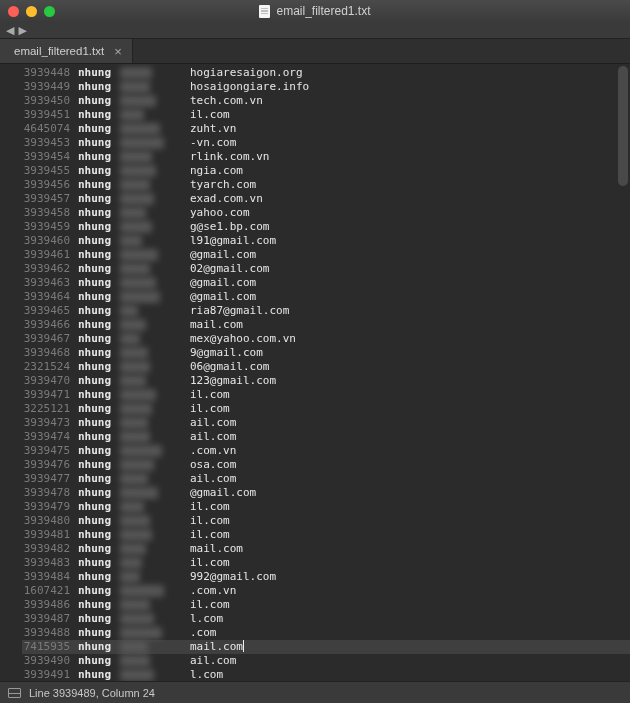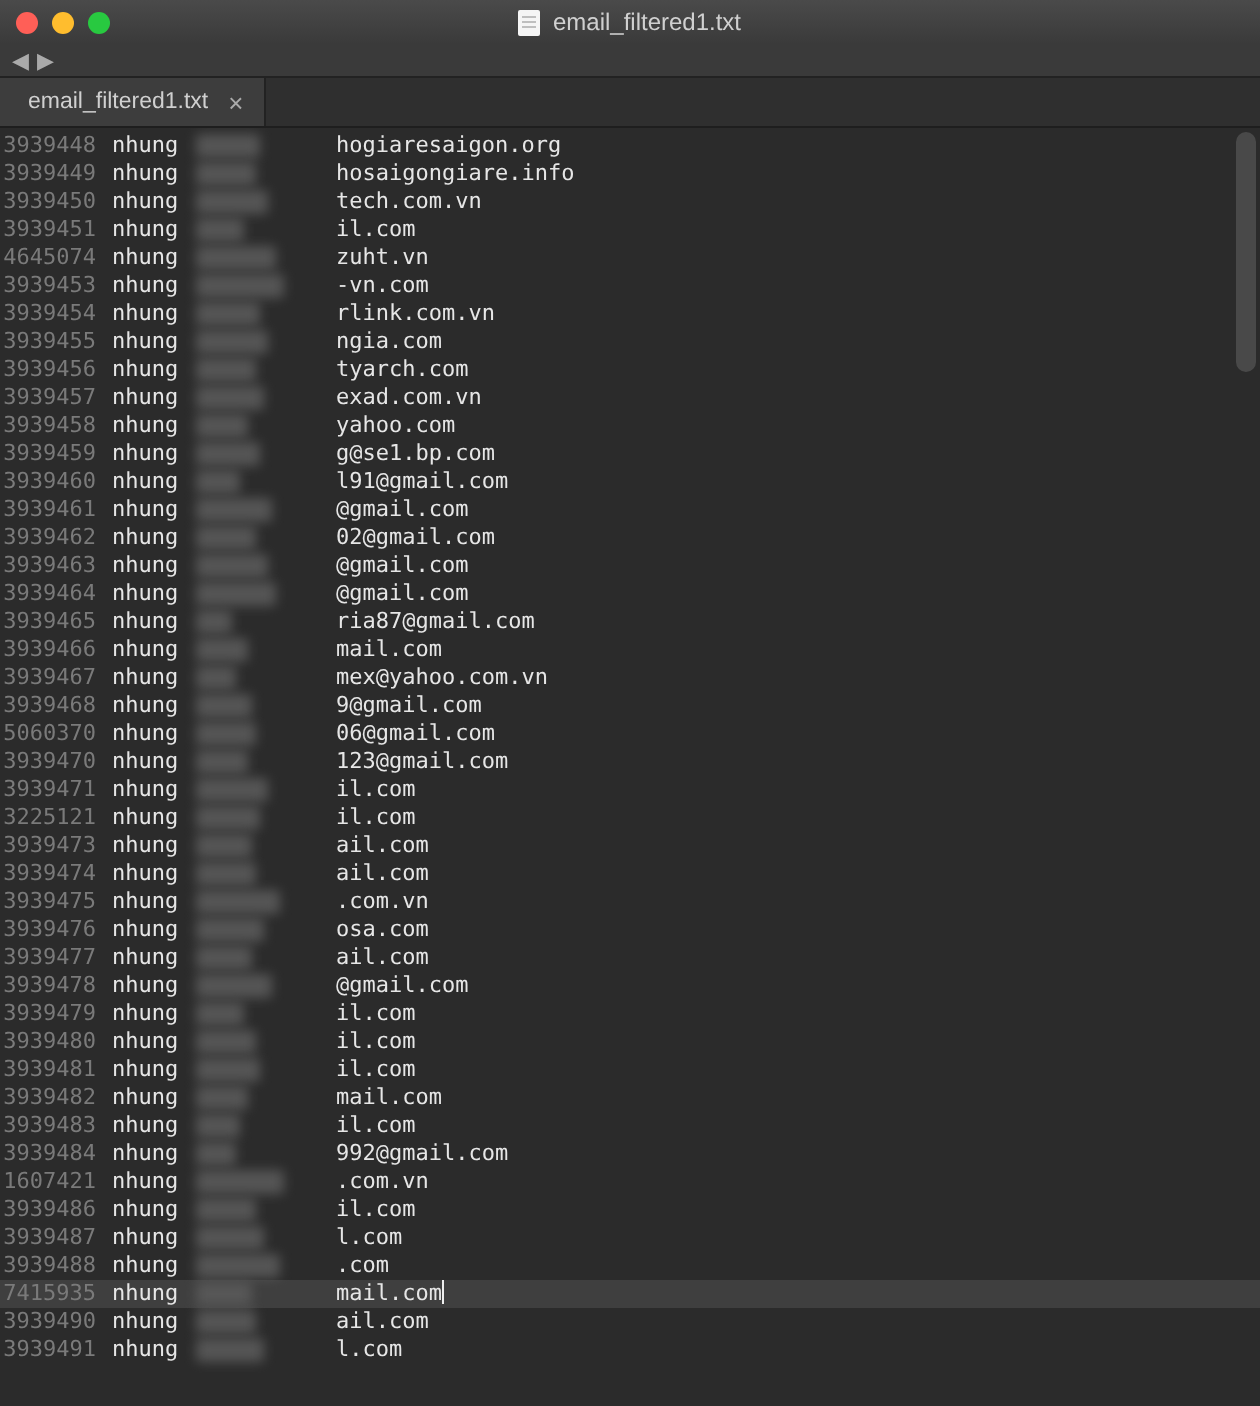--- a/index.html
+++ b/index.html
@@ -84,39 +84,39 @@
 
   .editor {
     flex: 1;
     background: #2b2b2b;
     overflow: hidden;
     position: relative;
     font-family: Menlo, Consolas, monospace;
     font-size: 11px;
     line-height: 14px;
   }
-  .lines { padding-top: 2px; }
+  .lines { padding-top: 2px; padding-left: 22px; }
   .line {
     display: flex;
     height: 14px;
     white-space: pre;
   }
   .line.sel { background: rgba(80,80,80,0.55); }
   .gutter {
     width: 56px;
     text-align: right;
     padding-right: 8px;
     color: #7a7a7a;
   }
   .code {
     position: relative;
     color: #e6e6e6;
     display: flex;
   }
-  .col1 { width: 42px; display: inline-block; }
+  .col1 { width: 42px; display: inline-block; font-weight: bold; }
   .blur {
     display: inline-block;
     height: 12px;
     margin-top: 1px;
     width: 24px;
     background: #5a5a5a;
     filter: blur(3px);
     opacity: .9;
     border-radius: 2px;
   }
@@ -213,21 +213,21 @@
         <div class="line"><div class="gutter">3939459</div><div class="code"><span class="col1">nhung</span><span class="col2pad"><span class="blur" style="width: 32px;"></span></span><span class="col2text">g@se1.bp.com</span></div></div>
         <div class="line"><div class="gutter">3939460</div><div class="code"><span class="col1">nhung</span><span class="col2pad"><span class="blur" style="width: 22px;"></span></span><span class="col2text">l91@gmail.com</span></div></div>
         <div class="line"><div class="gutter">3939461</div><div class="code"><span class="col1">nhung</span><span class="col2pad"><span class="blur" style="width: 38px;"></span></span><span class="col2text">@gmail.com</span></div></div>
         <div class="line"><div class="gutter">3939462</div><div class="code"><span class="col1">nhung</span><span class="col2pad"><span class="blur" style="width: 30px;"></span></span><span class="col2text">02@gmail.com</span></div></div>
         <div class="line"><div class="gutter">3939463</div><div class="code"><span class="col1">nhung</span><span class="col2pad"><span class="blur" style="width: 36px;"></span></span><span class="col2text">@gmail.com</span></div></div>
         <div class="line"><div class="gutter">3939464</div><div class="code"><span class="col1">nhung</span><span class="col2pad"><span class="blur" style="width: 40px;"></span></span><span class="col2text">@gmail.com</span></div></div>
         <div class="line"><div class="gutter">3939465</div><div class="code"><span class="col1">nhung</span><span class="col2pad"><span class="blur" style="width: 18px;"></span></span><span class="col2text">ria87@gmail.com</span></div></div>
         <div class="line"><div class="gutter">3939466</div><div class="code"><span class="col1">nhung</span><span class="col2pad"><span class="blur" style="width: 26px;"></span></span><span class="col2text">mail.com</span></div></div>
         <div class="line"><div class="gutter">3939467</div><div class="code"><span class="col1">nhung</span><span class="col2pad"><span class="blur" style="width: 20px;"></span></span><span class="col2text">mex@yahoo.com.vn</span></div></div>
         <div class="line"><div class="gutter">3939468</div><div class="code"><span class="col1">nhung</span><span class="col2pad"><span class="blur" style="width: 28px;"></span></span><span class="col2text">9@gmail.com</span></div></div>
-        <div class="line"><div class="gutter">5060370</div><div class="code"><span class="col1">nhung</span><span class="col2pad"><span class="blur" style="width: 30px;"></span></span><span class="col2text">06@gmail.com</span></div></div>
+        <div class="line"><div class="gutter">2321524</div><div class="code"><span class="col1">nhung</span><span class="col2pad"><span class="blur" style="width: 30px;"></span></span><span class="col2text">06@gmail.com</span></div></div>
         <div class="line"><div class="gutter">3939470</div><div class="code"><span class="col1">nhung</span><span class="col2pad"><span class="blur" style="width: 26px;"></span></span><span class="col2text">123@gmail.com</span></div></div>
         <div class="line"><div class="gutter">3939471</div><div class="code"><span class="col1">nhung</span><span class="col2pad"><span class="blur" style="width: 36px;"></span></span><span class="col2text">il.com</span></div></div>
         <div class="line"><div class="gutter">3225121</div><div class="code"><span class="col1">nhung</span><span class="col2pad"><span class="blur" style="width: 32px;"></span></span><span class="col2text">il.com</span></div></div>
         <div class="line"><div class="gutter">3939473</div><div class="code"><span class="col1">nhung</span><span class="col2pad"><span class="blur" style="width: 28px;"></span></span><span class="col2text">ail.com</span></div></div>
         <div class="line"><div class="gutter">3939474</div><div class="code"><span class="col1">nhung</span><span class="col2pad"><span class="blur" style="width: 30px;"></span></span><span class="col2text">ail.com</span></div></div>
         <div class="line"><div class="gutter">3939475</div><div class="code"><span class="col1">nhung</span><span class="col2pad"><span class="blur" style="width: 42px;"></span></span><span class="col2text">.com.vn</span></div></div>
         <div class="line"><div class="gutter">3939476</div><div class="code"><span class="col1">nhung</span><span class="col2pad"><span class="blur" style="width: 34px;"></span></span><span class="col2text">osa.com</span></div></div>
         <div class="line"><div class="gutter">3939477</div><div class="code"><span class="col1">nhung</span><span class="col2pad"><span class="blur" style="width: 28px;"></span></span><span class="col2text">ail.com</span></div></div>
         <div class="line"><div class="gutter">3939478</div><div class="code"><span class="col1">nhung</span><span class="col2pad"><span class="blur" style="width: 38px;"></span></span><span class="col2text">@gmail.com</span></div></div>
         <div class="line"><div class="gutter">3939479</div><div class="code"><span class="col1">nhung</span><span class="col2pad"><span class="blur" style="width: 24px;"></span></span><span class="col2text">il.com</span></div></div>
@@ -242,14 +242,18 @@
         <div class="line"><div class="gutter">3939488</div><div class="code"><span class="col1">nhung</span><span class="col2pad"><span class="blur" style="width: 42px;"></span></span><span class="col2text">.com</span></div></div>
         <div class="line sel"><div class="gutter">7415935</div><div class="code"><span class="col1">nhung</span><span class="col2pad"><span class="blur" style="width: 28px;"></span></span><span class="col2text">mail.com</span><span class="cursor"></span></div></div>
         <div class="line"><div class="gutter">3939490</div><div class="code"><span class="col1">nhung</span><span class="col2pad"><span class="blur" style="width: 30px;"></span></span><span class="col2text">ail.com</span></div></div>
         <div class="line"><div class="gutter">3939491</div><div class="code"><span class="col1">nhung</span><span class="col2pad"><span class="blur" style="width: 34px;"></span></span><span class="col2text">l.com</span></div></div>
       </div>
     <div class="scrollbar">
       <div class="thumb"></div>
     </div>
   </div>
 
+  <div class="statusbar">
+    <div class="sb-icon"></div>
+    <div>Line 3939489, Column 24</div>
+  </div>
 
 </div>
 
 </body></html>

